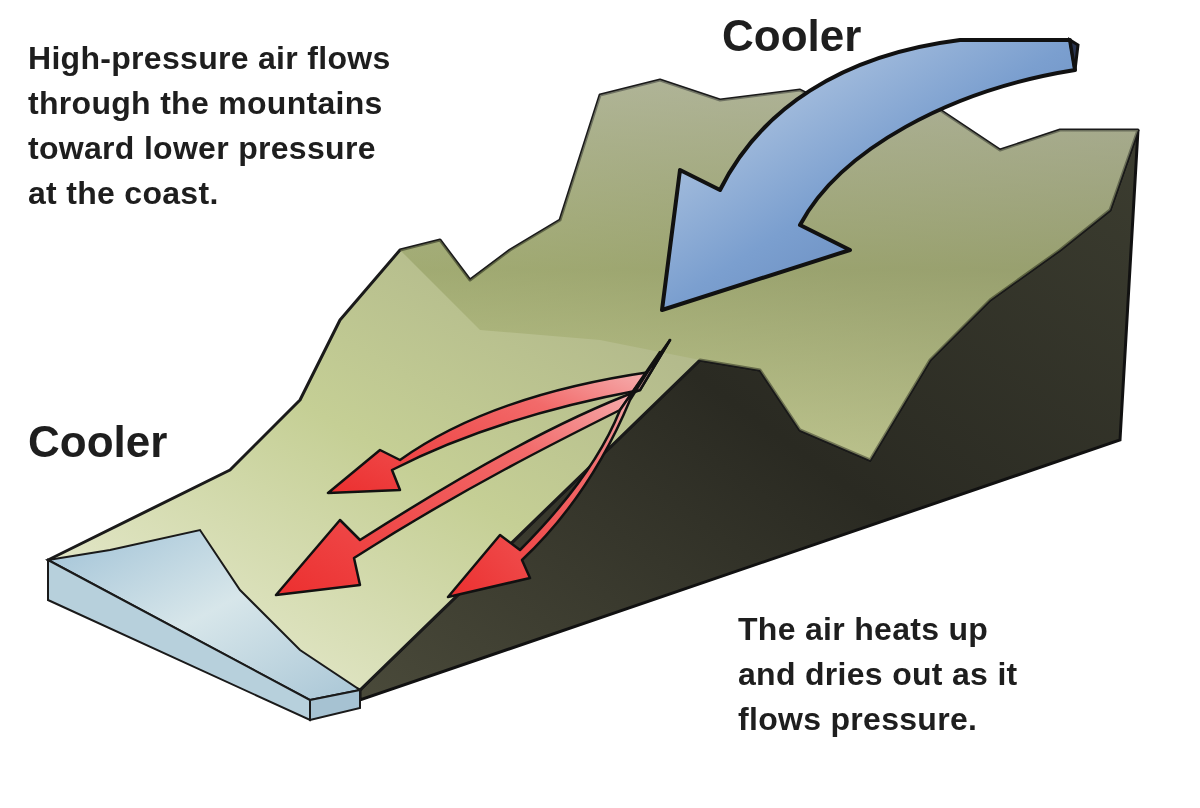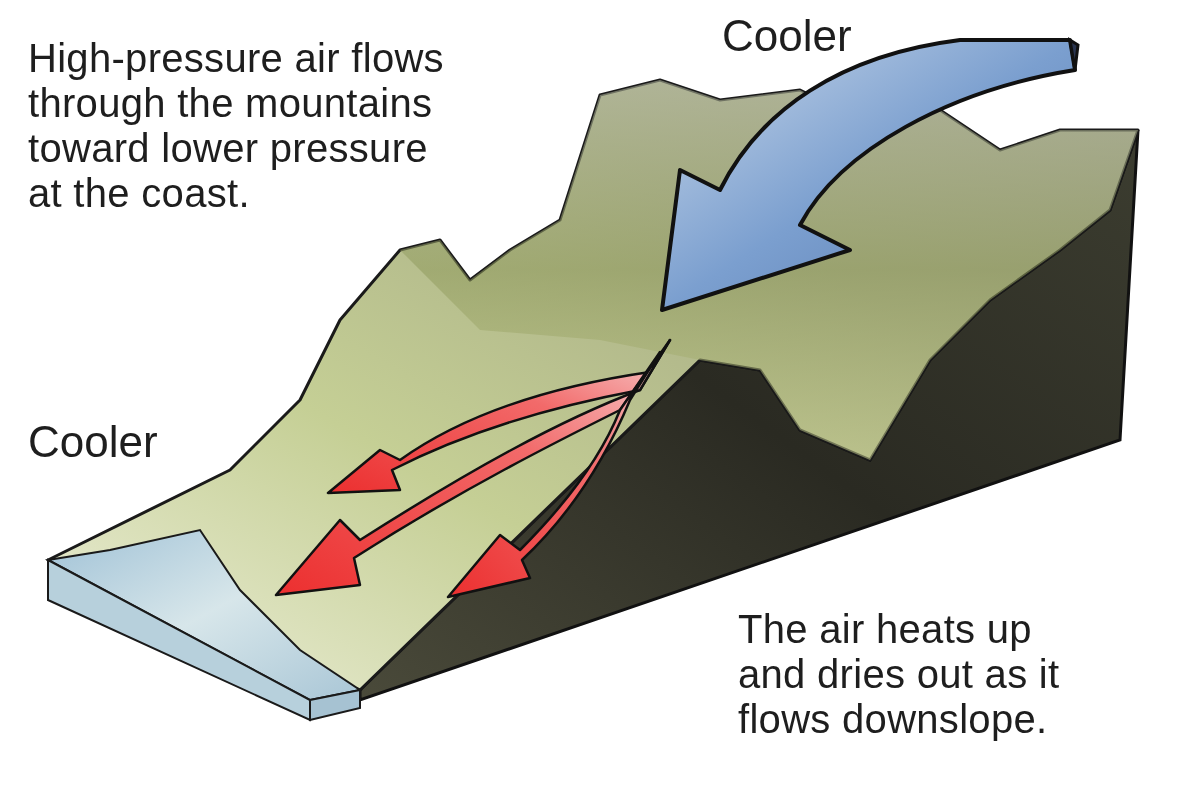--- a/index.html
+++ b/index.html
@@ -1,20 +1,20 @@
 <!DOCTYPE html>
 <html><head>
 <meta charset="utf-8">
 <style>
   html, body { margin:0; padding:0; background:#ffffff; }
   body { width:1200px; height:808px; position:relative; overflow:hidden; font-family:"Liberation Sans", sans-serif; }
   .scene { position:absolute; left:0; top:0; width:1200px; height:808px; }
   .label { position:absolute; color:#1e1e1e; margin:0; }
-  .caption { font-size:40px; line-height:45px; font-weight:400; letter-spacing:0.3px; white-space:pre-line; }
-  .tag { font-size:44px; font-weight:400; line-height:48px; }
+  .caption { font-size:32px; line-height:45px; font-weight:700; letter-spacing:0.3px; white-space:pre-line; }
+  .tag { font-size:44px; font-weight:700; line-height:48px; }
   #caption-top { left:28px; top:36px; width:500px; }
   #caption-bottom { left:738px; top:607px; width:440px; }
   #label-cooler { left:722px; top:12px; }
   #label-warmer { left:28px; top:418px; }
 </style>
 </head>
 <body>
 
 <svg class="scene" viewBox="0 0 1200 808" xmlns="http://www.w3.org/2000/svg">
   <defs>
@@ -72,13 +72,13 @@
 </svg>
 
 <p id="caption-top" class="label caption">High-pressure air flows
 through the mountains
 toward lower pressure
 at the coast.</p>
 <p id="label-cooler" class="label tag">Cooler</p>
 <p id="label-warmer" class="label tag">Cooler</p>
 <p id="caption-bottom" class="label caption">The air heats up
 and dries out as it
-flows downslope.</p>
+flows pressure.</p>
 
 </body></html>

